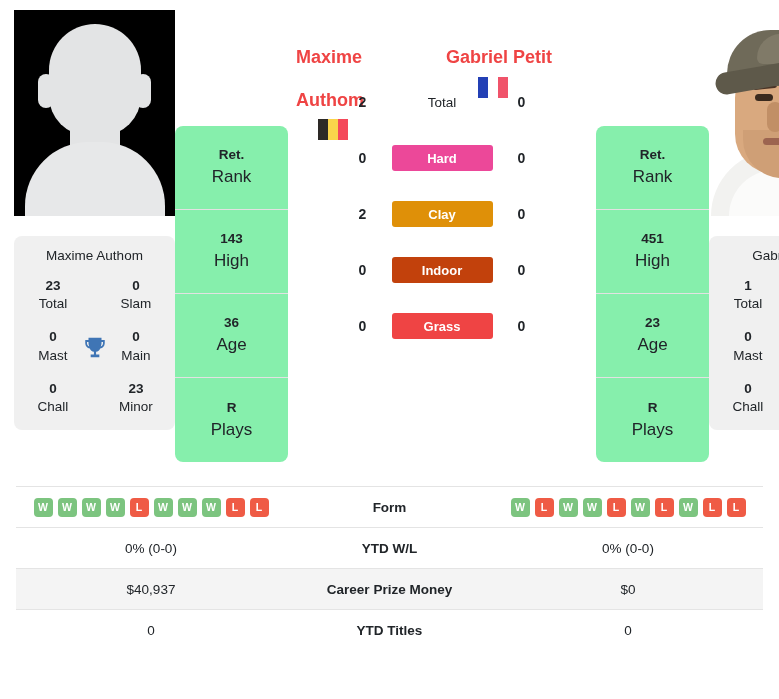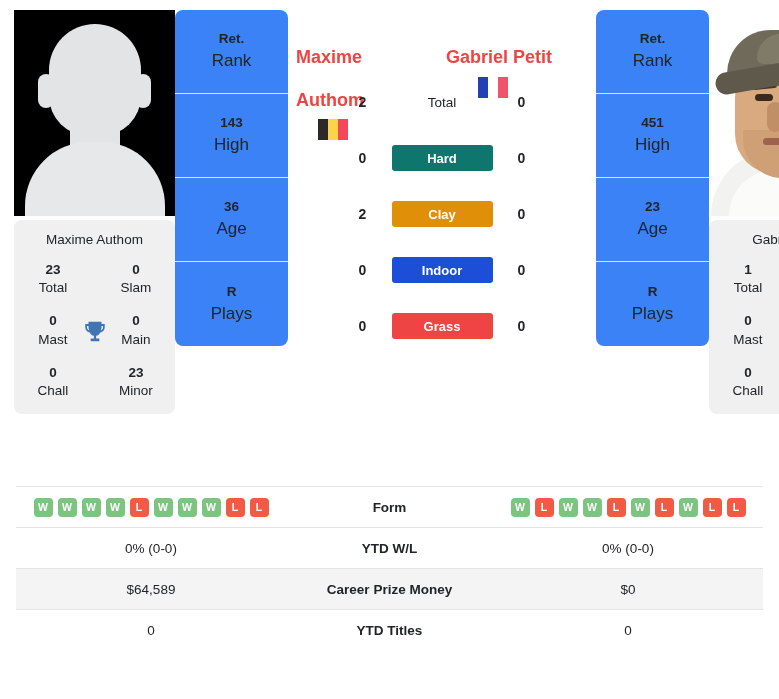--- a/index.html
+++ b/index.html
@@ -99,21 +99,21 @@
     border-radius: 40px 14px 30px 40px;
     transform: rotate(-10deg);
   }
   .ph-cap-hi {
     left: 48px; top: 24px; width: 70px; height: 30px;
     background: #807a68; border-radius: 40px 40px 10px 10px;
   }
 
   
   .stat-card {
-    margin-top: 4px;
+    margin-top: 20px;
     background: #f0f0f0;
     border-radius: 8px;
     padding: 12px 8px 14px 8px;
     width: 161px;
   }
   .stat-name {
     text-align: center;
     font-size: 13.5px;
     color: #212529;
     margin-bottom: 14px;
@@ -133,22 +133,23 @@
   .trophy {
     position: absolute;
     left: 50%; top: 50%;
     transform: translate(-50%, -48%);
     width: 26px; height: 26px;
   }
 
   
   .rank-col {
     width: 113px; flex: 0 0 113px;
-    background: #3b82f6;
+    background: #86efac;
     border-radius: 8px;
+    margin-top: 116px;
   }
   .rank-box {
     height: 84px;
     display: flex; flex-direction: column;
     align-items: center; justify-content: center;
     border-bottom: 1px solid #e2e2e2;
   }
   .rank-box:last-child { border-bottom: none; }
   .rank-val { font-size: 13.5px; font-weight: bold; line-height: 1.4; }
   .rank-lbl { font-size: 17px; line-height: 1.4; }
@@ -349,31 +350,31 @@
       </div>
 
       <div class="surface-list">
         <div class="srow total">
           <div class="score">2</div>
           <div class="badge plain">Total</div>
           <div class="score">0</div>
         </div>
         <div class="srow">
           <div class="score">0</div>
-          <div class="badge" style="background:#0f766e">Hard</div>
+          <div class="badge" style="background:#ec4899">Hard</div>
           <div class="score">0</div>
         </div>
         <div class="srow">
           <div class="score">2</div>
           <div class="badge" style="background:#df9008">Clay</div>
           <div class="score">0</div>
         </div>
         <div class="srow">
           <div class="score">0</div>
-          <div class="badge" style="background:#1d4ed8">Indoor</div>
+          <div class="badge" style="background:#c2410c">Indoor</div>
           <div class="score">0</div>
         </div>
         <div class="srow">
           <div class="score">0</div>
           <div class="badge" style="background:#ef4444">Grass</div>
           <div class="score">0</div>
         </div>
       </div>
     </div>
 
@@ -479,21 +480,21 @@
               <div class="fb l">L</div>
             </div>
         </td>
       </tr>
       <tr>
         <td class="side">0% (0-0)</td>
         <td class="mid">YTD W/L</td>
         <td class="side">0% (0-0)</td>
       </tr>
       <tr class="striped">
-        <td class="side">$64,589</td>
+        <td class="side">$40,937</td>
         <td class="mid">Career Prize Money</td>
         <td class="side">$0</td>
       </tr>
       <tr>
         <td class="side">0</td>
         <td class="mid">YTD Titles</td>
         <td class="side">0</td>
       </tr>
     </tbody>
   </table>

